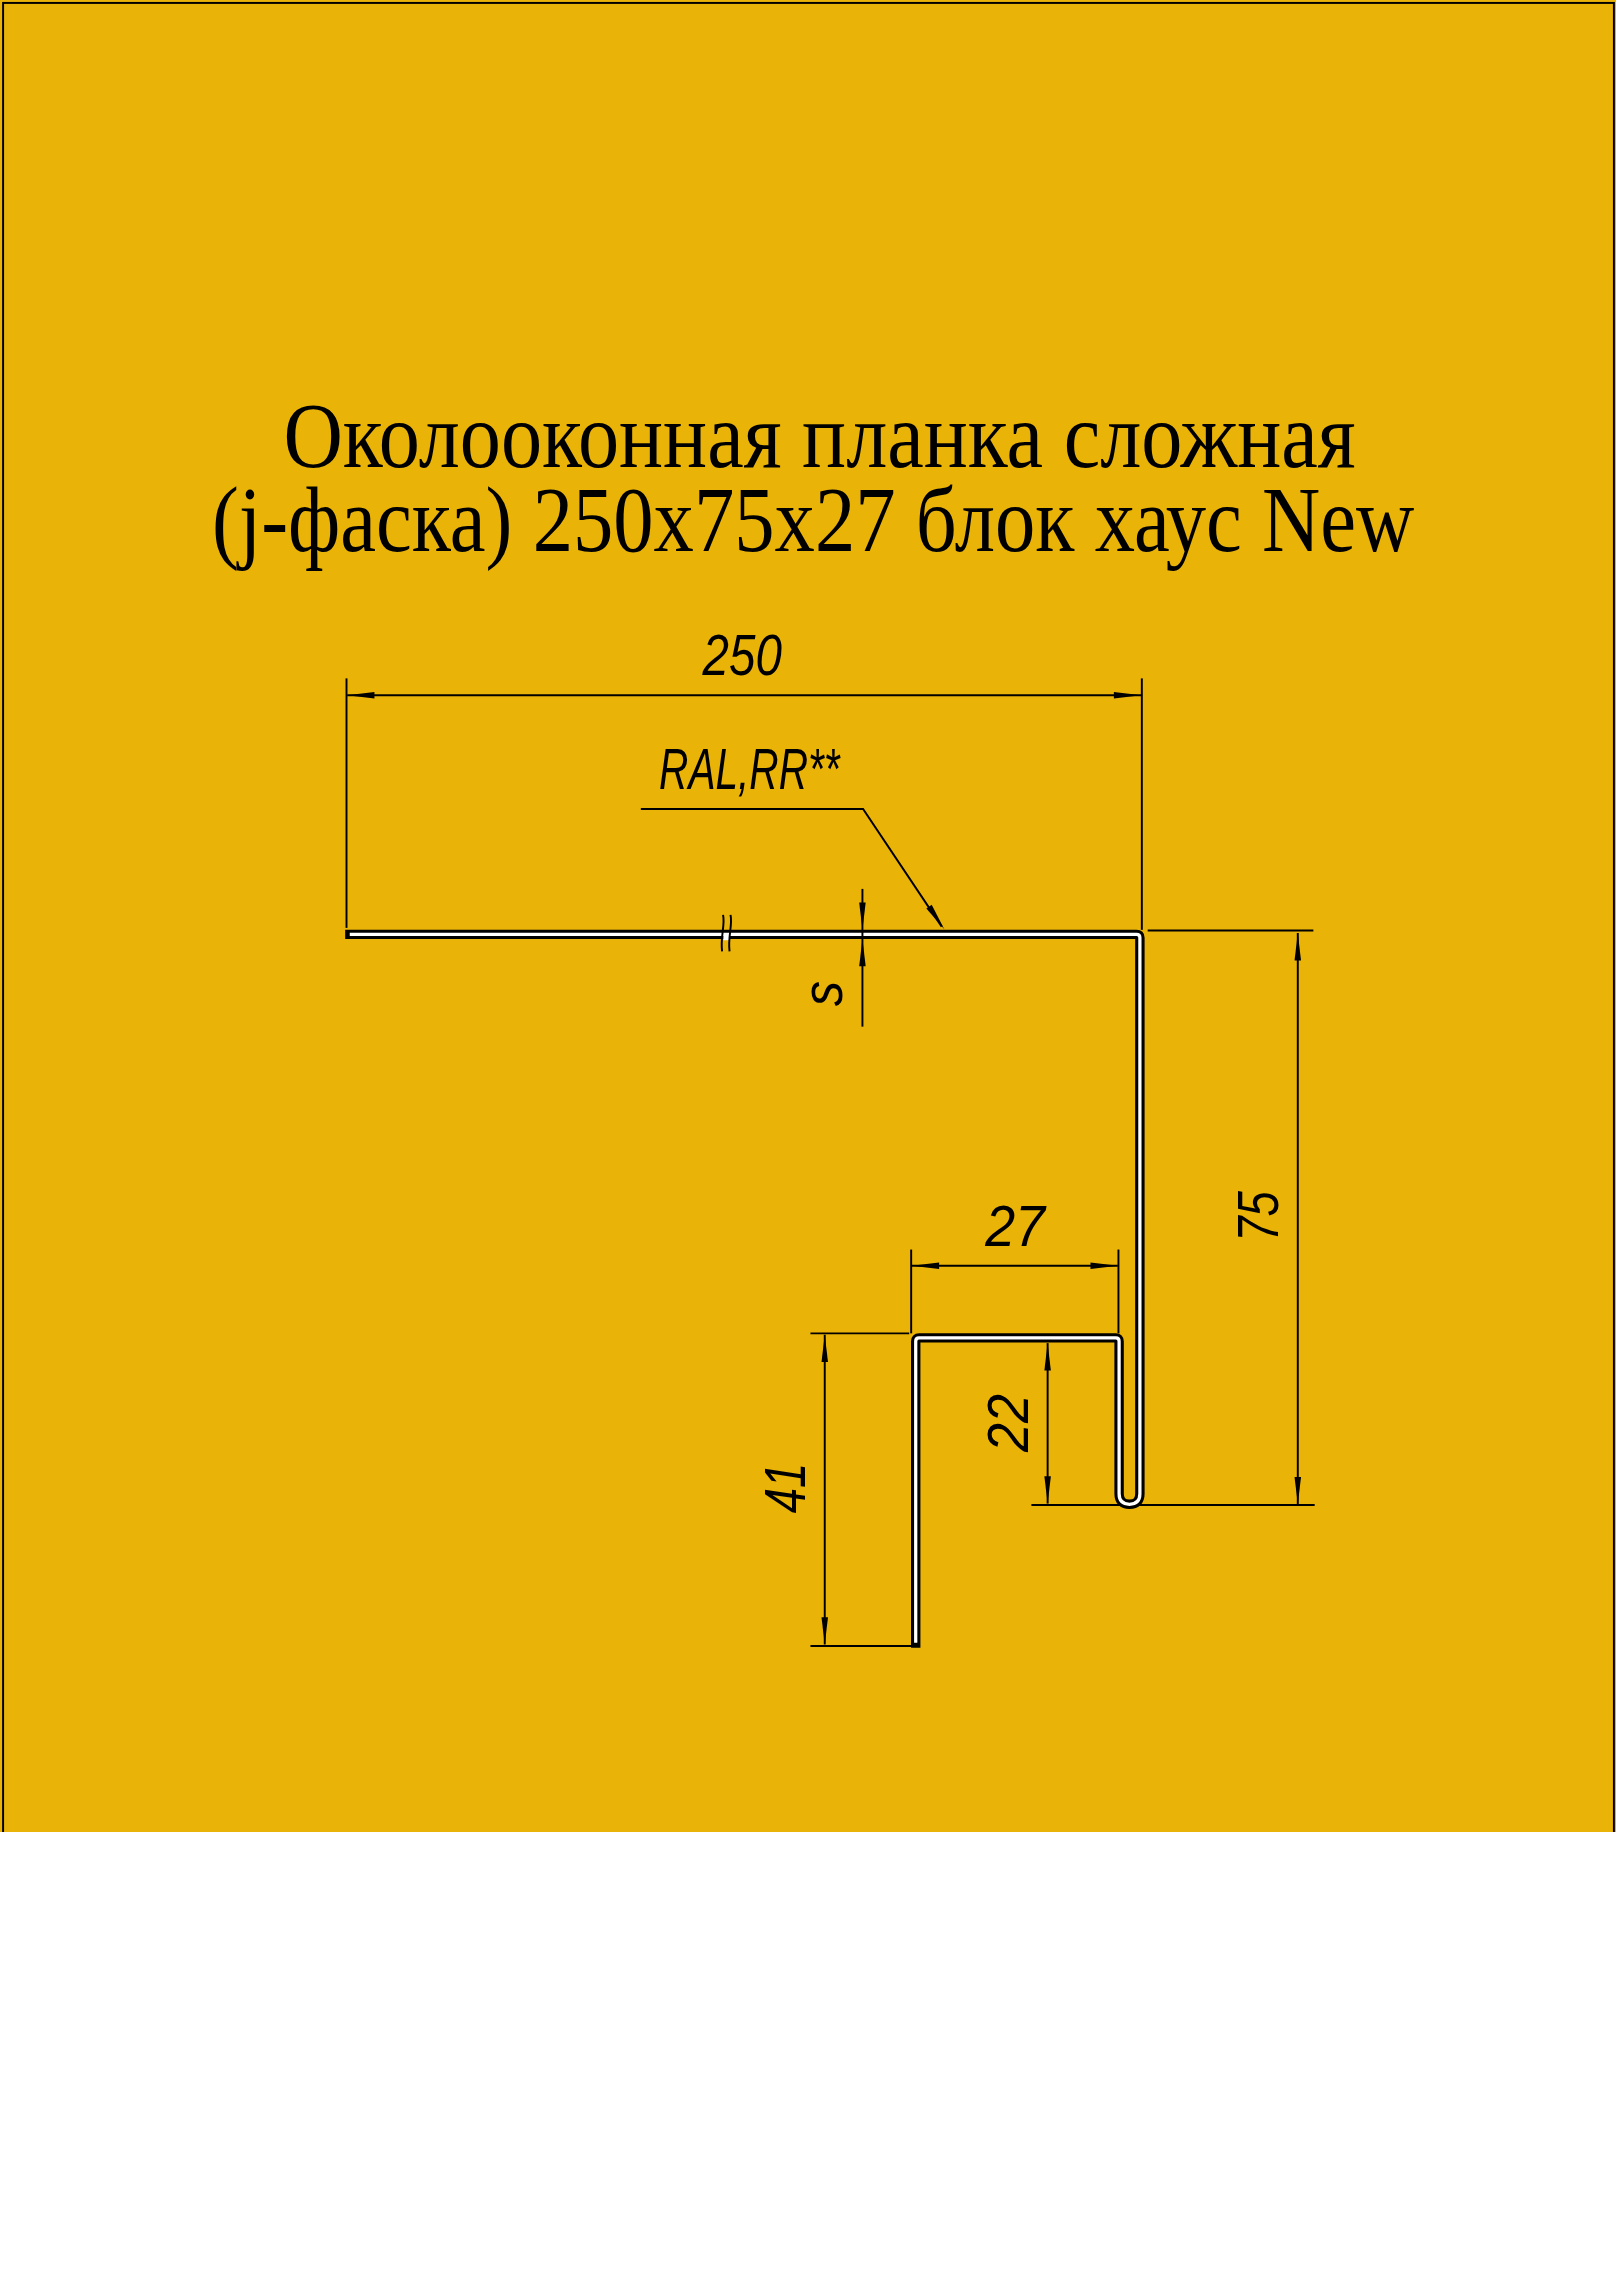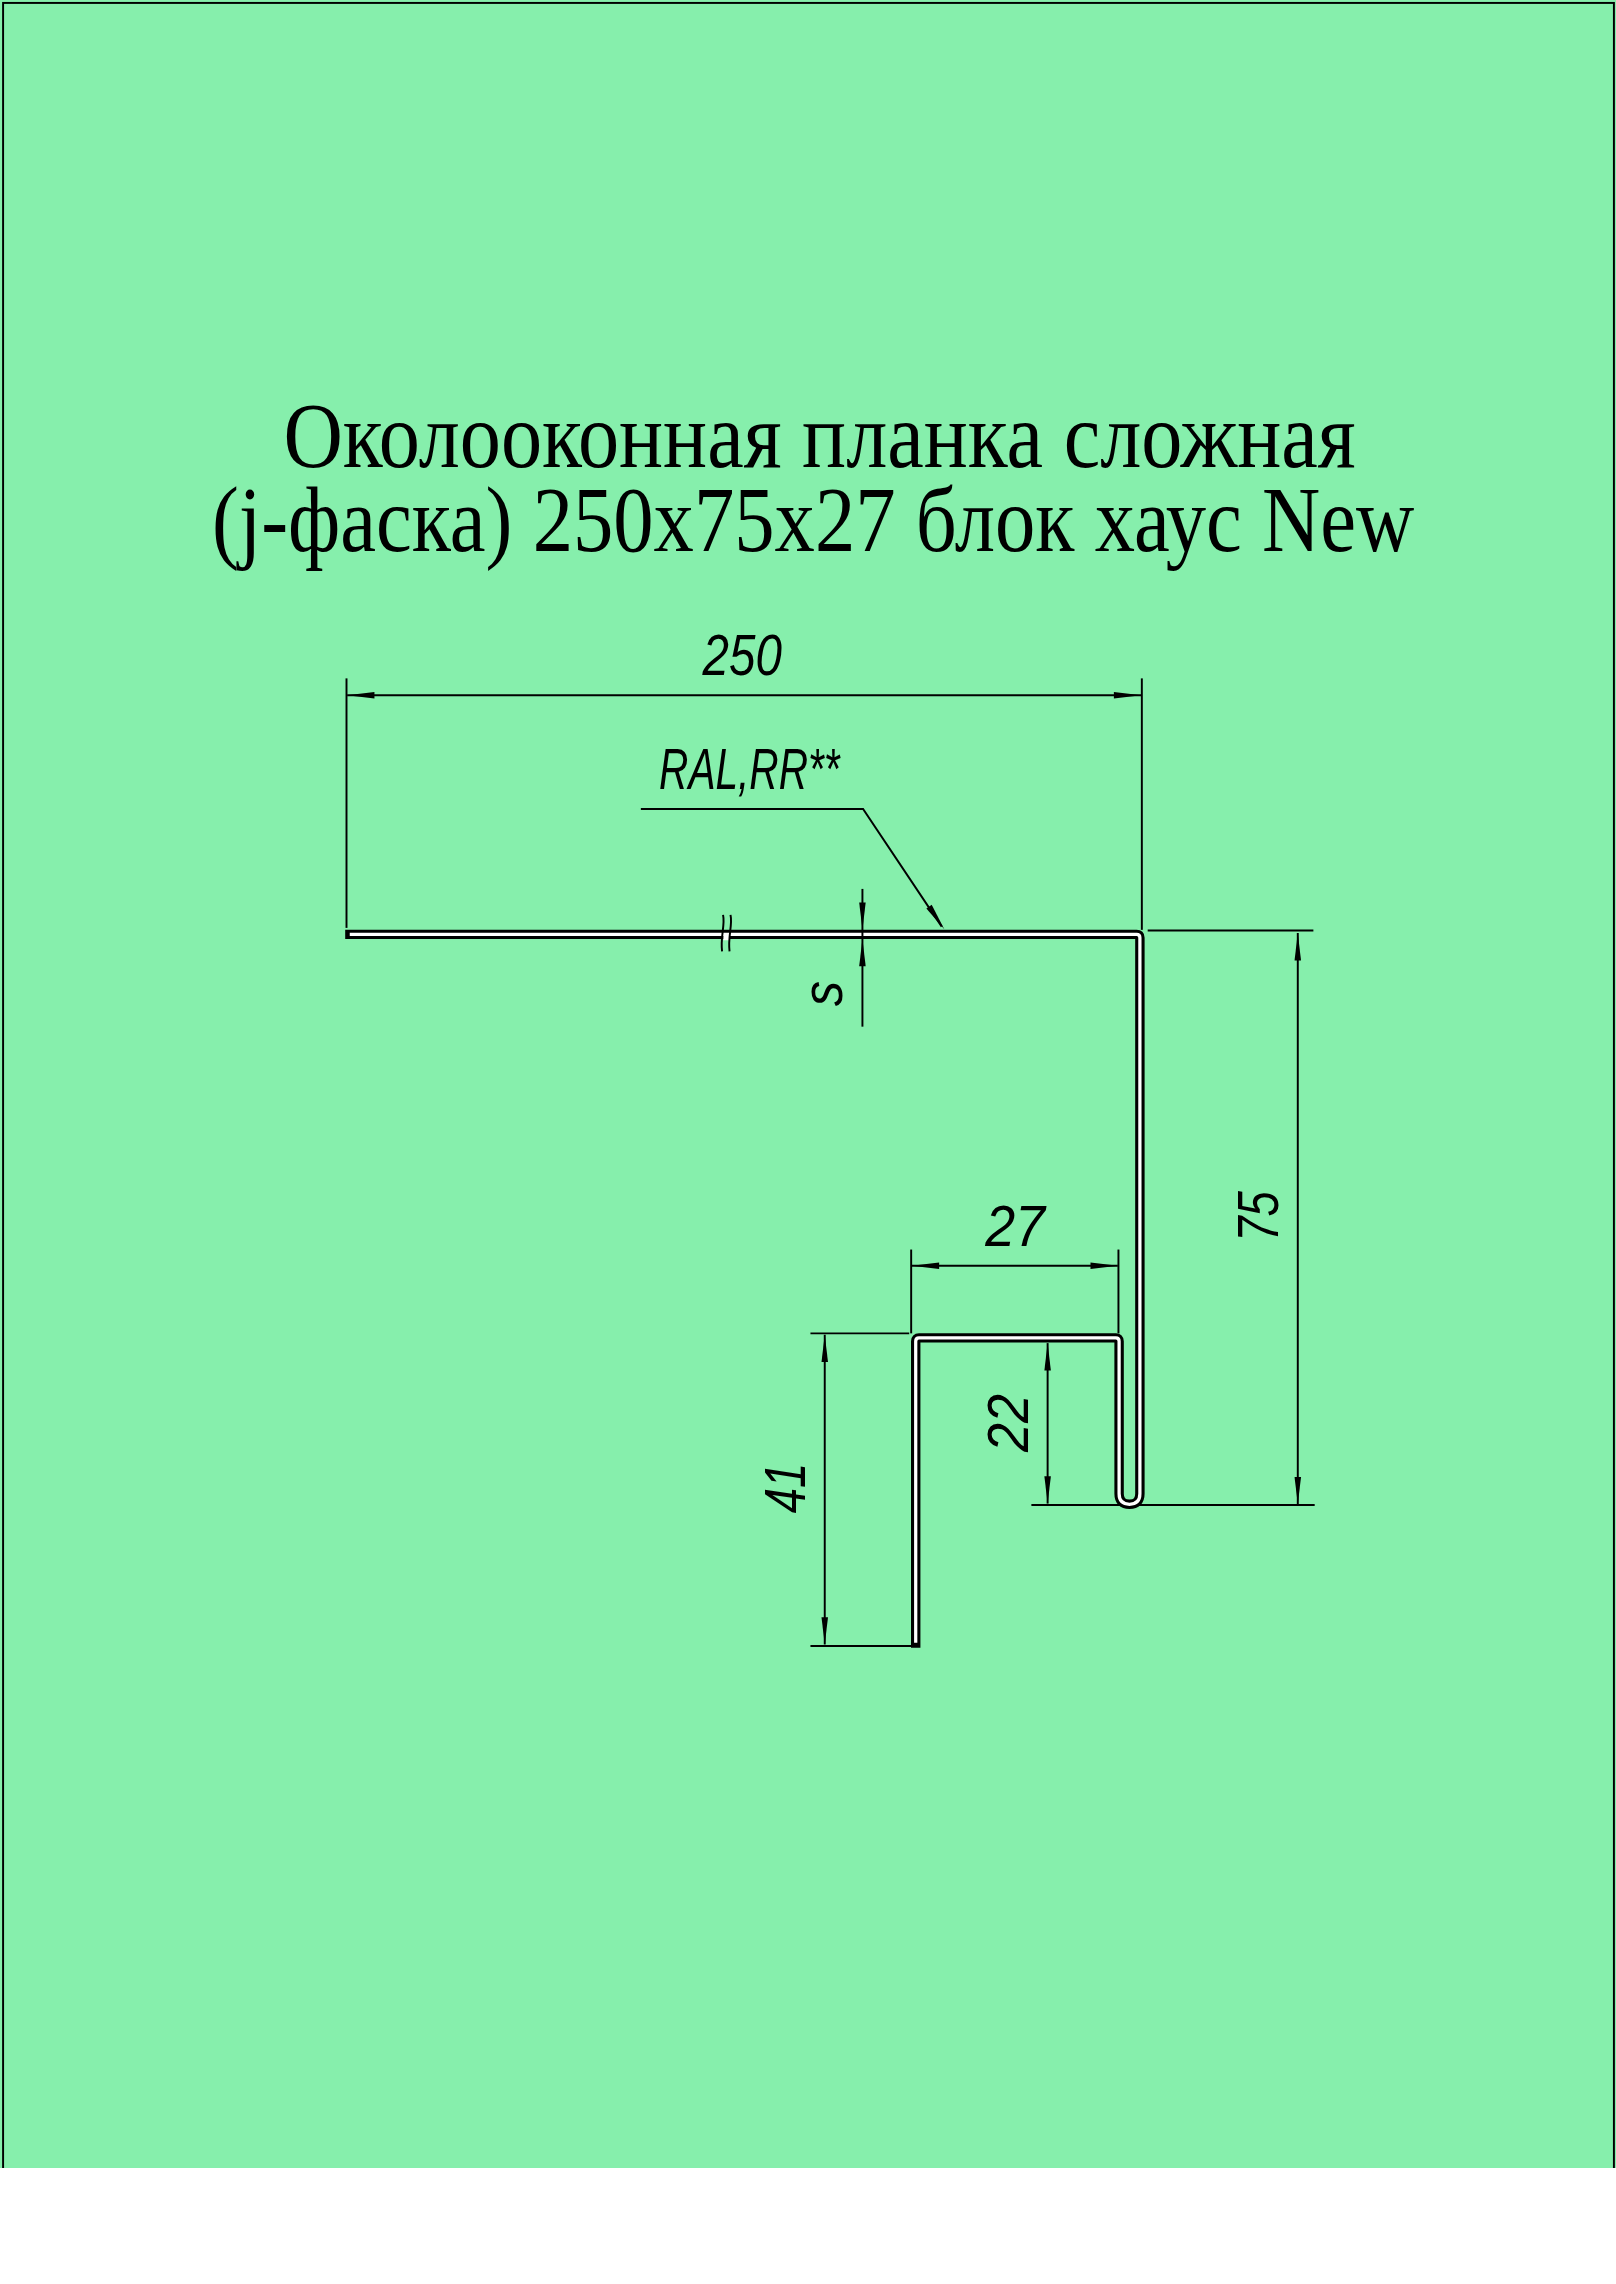--- a/index.html
+++ b/index.html
@@ -1,16 +1,16 @@
 <!DOCTYPE html>
 <html style="font-size:10.4px"><head>
 <meta charset="utf-8">
 <style>
   html,body{margin:0;padding:0;background:#fff;}
-  .page{position:relative;width:1617px;height:2168px;background:#86efac;overflow:hidden;}
+  .page{position:relative;width:1617px;height:1832px;background:#eab308;overflow:hidden;}
   svg{position:absolute;left:0;top:0;}
   text{fill:#000;}
   .dim{font-family:"Liberation Sans",sans-serif;font-style:italic;font-size:87px;}
   .ttl{font-family:"Liberation Serif",serif;font-size:143px;}
 </style>
 </head>
 <body>
 <div class="page">
 <svg width="1617" height="2284" viewBox="0 0 2488 3515">
 

